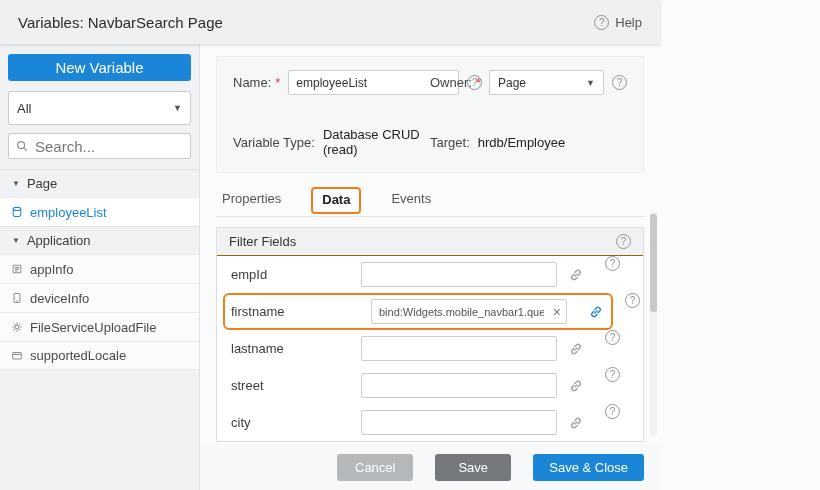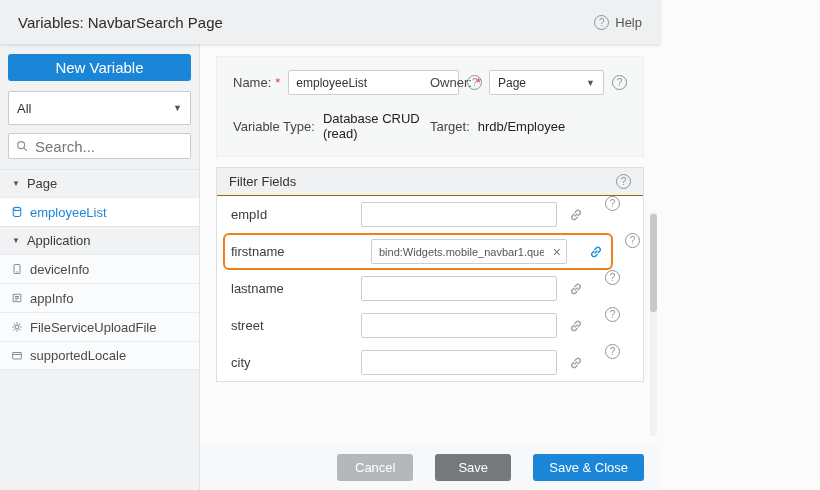--- a/index.html
+++ b/index.html
@@ -66,21 +66,21 @@
   .tree-item.selected { background:#ffffff; color:#1b86d8; }
   .ti-icon { display:inline-flex; color:#8a9095; }
   .tree-item.selected .ti-icon { color:#1b86d8; }
 
   
   .rightcol { flex:1; display:flex; flex-direction:column; min-width:0; background:#fbfbfc; }
   .main { flex:1; position:relative; overflow:hidden; padding:12px 16px 0; }
 
   
   .form-box { background:#f6f7f7; border:1px solid #efefef; padding:13px 16px 15px; }
-  .form-grid { display:grid; grid-template-columns:1fr 1fr; row-gap:16px; }
+  .form-grid { display:grid; grid-template-columns:1fr 1fr; row-gap:32px; }
   .fcell { display:flex; align-items:center; gap:8px; min-width:0; }
   .flabel { color:#444; white-space:nowrap; }
   .req { color:#e4393c; margin-left:-4px; }
   .inp {
     height:25px; border:1px solid #c9ced3; border-radius:2px; background:#fff;
     font-size:12px; padding:0 7px; font-family:inherit; color:#333; outline:none;
   }
   .name-input { width:185px; }
   .owner-select {
     width:190px; height:25px; background:#fff; border:1px solid #c9ced3; border-radius:2px;
@@ -198,35 +198,35 @@
         </div>
 
         <div class="tree-group">
           <span class="tri">▼</span>
           <span>Application</span>
         </div>
 
         <div class="tree-item">
           <span class="ti-icon">
             <svg width="12" height="12" viewBox="0 0 14 14" fill="none" stroke="currentColor" stroke-width="1.2">
+                <rect x="2.5" y="2.5" width="9" height="9" rx="1"></rect>
+                <path d="M4.6 5.4 h4.8 M4.6 7.4 h4.8 M4.6 9.4 h3"></path>
+              </svg>
+          </span>
+          <span>appInfo</span>
+        </div>
+
+        <div class="tree-item">
+          <span class="ti-icon">
+            <svg width="12" height="12" viewBox="0 0 14 14" fill="none" stroke="currentColor" stroke-width="1.2">
                 <rect x="3.5" y="1.8" width="7" height="10.4" rx="1.2"></rect>
                 <path d="M6 10.6 h2"></path>
               </svg>
           </span>
           <span>deviceInfo</span>
-        </div>
-
-        <div class="tree-item">
-          <span class="ti-icon">
-            <svg width="12" height="12" viewBox="0 0 14 14" fill="none" stroke="currentColor" stroke-width="1.2">
-                <rect x="2.5" y="2.5" width="9" height="9" rx="1"></rect>
-                <path d="M4.6 5.4 h4.8 M4.6 7.4 h4.8 M4.6 9.4 h3"></path>
-              </svg>
-          </span>
-          <span>appInfo</span>
         </div>
 
         <div class="tree-item">
           <span class="ti-icon">
             <svg width="12" height="12" viewBox="0 0 14 14" fill="none" stroke="currentColor" stroke-width="1.2">
                 <circle cx="7" cy="7" r="2.2"></circle>
                 <path d="M7 1.6 v2 M7 10.4 v2 M1.6 7 h2 M10.4 7 h2 M3.2 3.2 l1.4 1.4 M9.4 9.4 l1.4 1.4 M10.8 3.2 L9.4 4.6 M4.6 9.4 L3.2 10.8"></path>
               </svg>
           </span>
           <span>FileServiceUploadFile</span>
@@ -268,20 +268,25 @@
               <span class="flabel">Variable Type:</span>
               <span class="fvalue">Database CRUD (read)</span>
             </div>
             <div class="fcell">
               <span class="flabel">Target:</span>
               <span class="fvalue">hrdb/Employee</span>
             </div>
           </div>
         </div>
 
+        <div class="tabs">
+          <span class="tab">Properties</span>
+          <span class="tab active"><span class="annot-box">Data</span></span>
+          <span class="tab">Events</span>
+        </div>
 
         <div class="panel">
           <div class="panel-header">
             <span>Filter Fields</span>
             <span class="qmark">?</span>
           </div>
 
           <div class="frow">
             <div class="hl-region">
               <span class="frow-label">empId</span>

